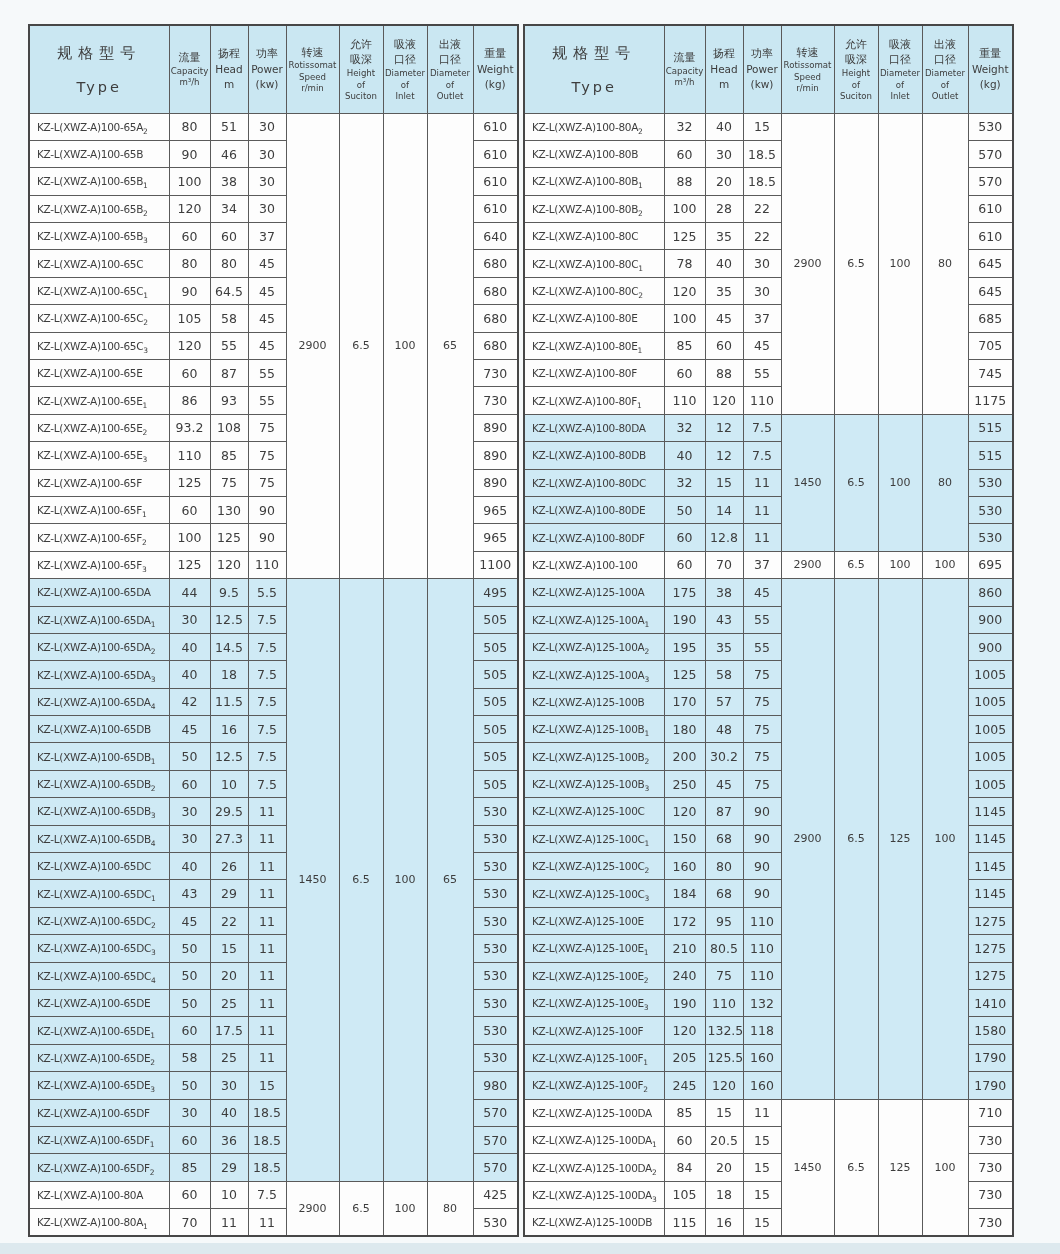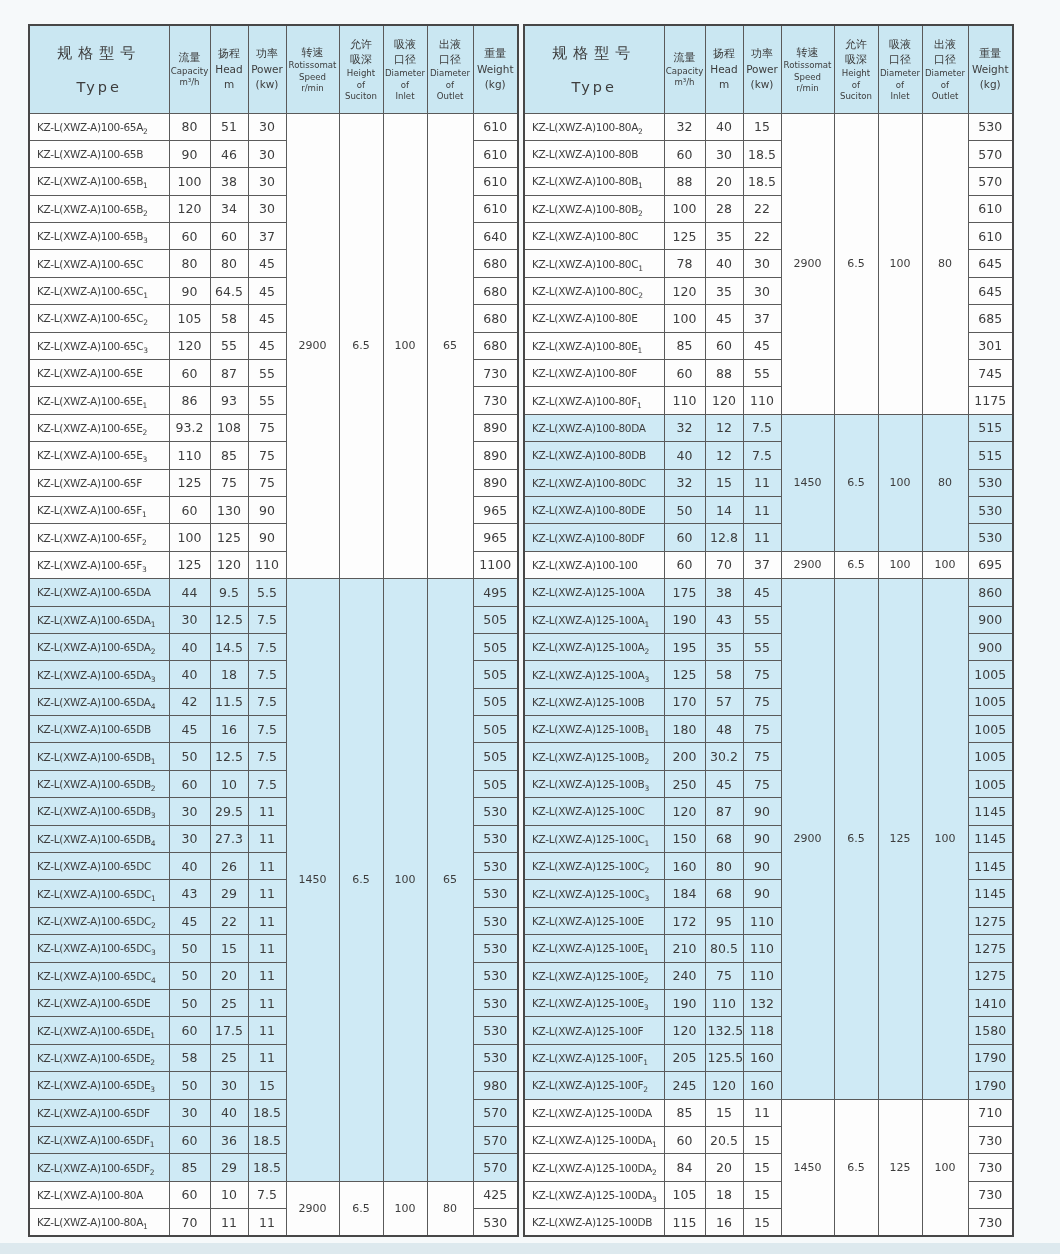--- a/index.html
+++ b/index.html
@@ -554,21 +554,21 @@
           <td>100</td>
           <td>45</td>
           <td>37</td>
           <td>685</td>
         </tr>
         <tr class="">
           <td class="c-type">KZ-L(XWZ-A)100-80E<sub>1</sub></td>
           <td>85</td>
           <td>60</td>
           <td>45</td>
-          <td>301</td>
+          <td>705</td>
         </tr>
         <tr class="">
           <td class="c-type">KZ-L(XWZ-A)100-80F</td>
           <td>60</td>
           <td>88</td>
           <td>55</td>
           <td>745</td>
         </tr>
         <tr class="">
           <td class="c-type">KZ-L(XWZ-A)100-80F<sub>1</sub></td>

